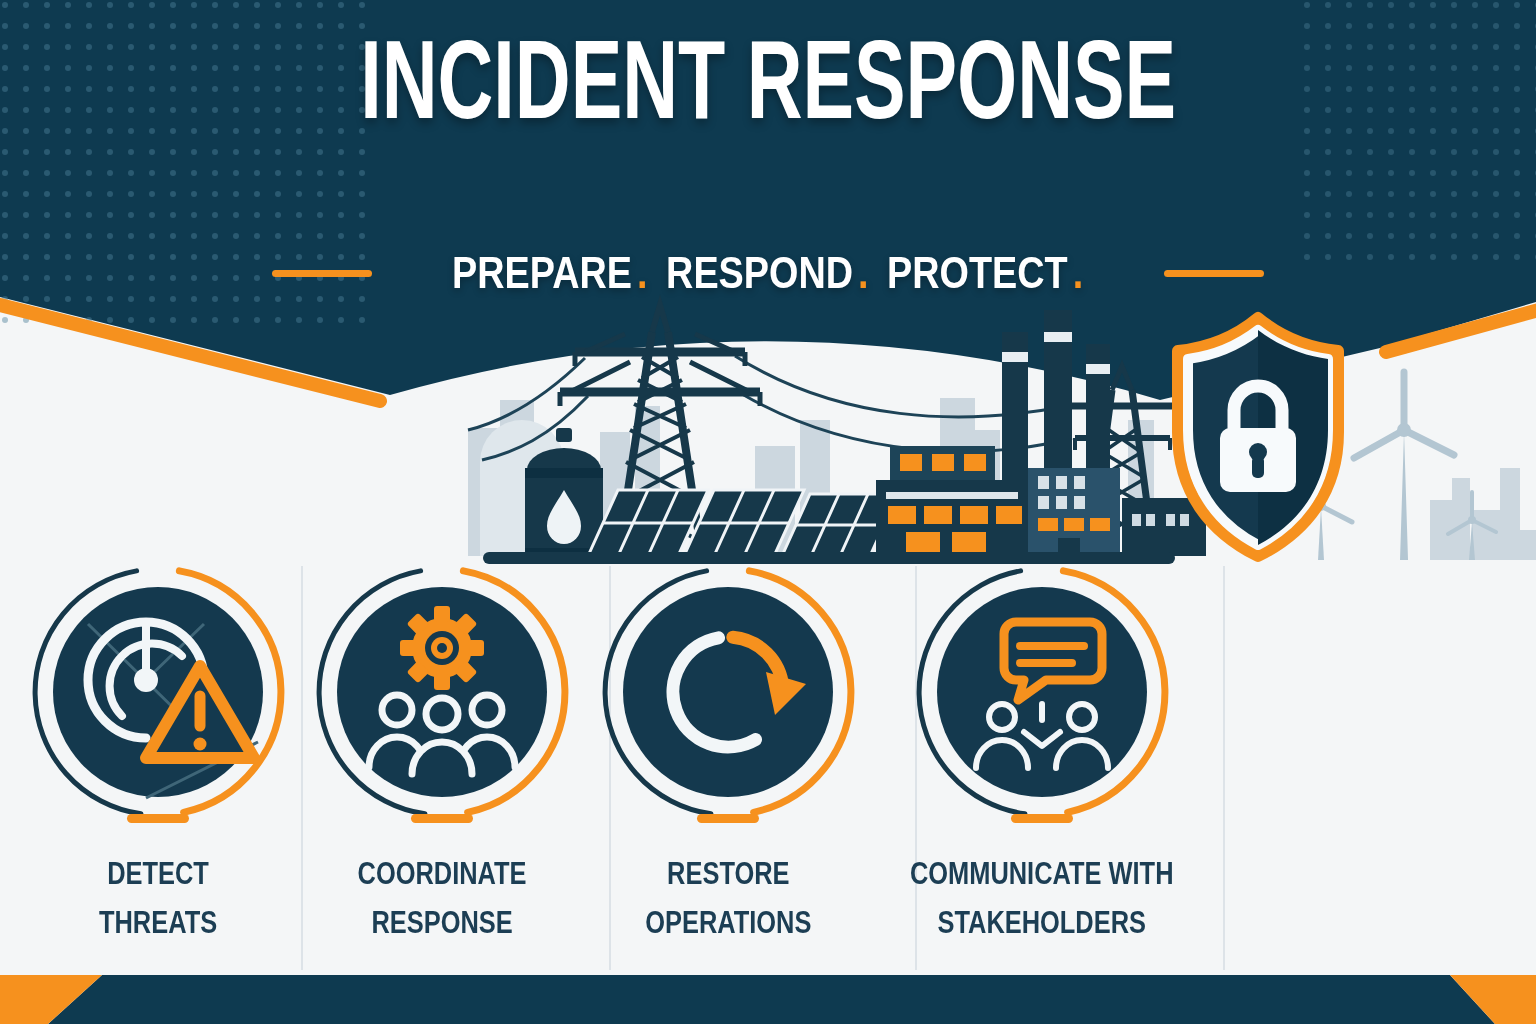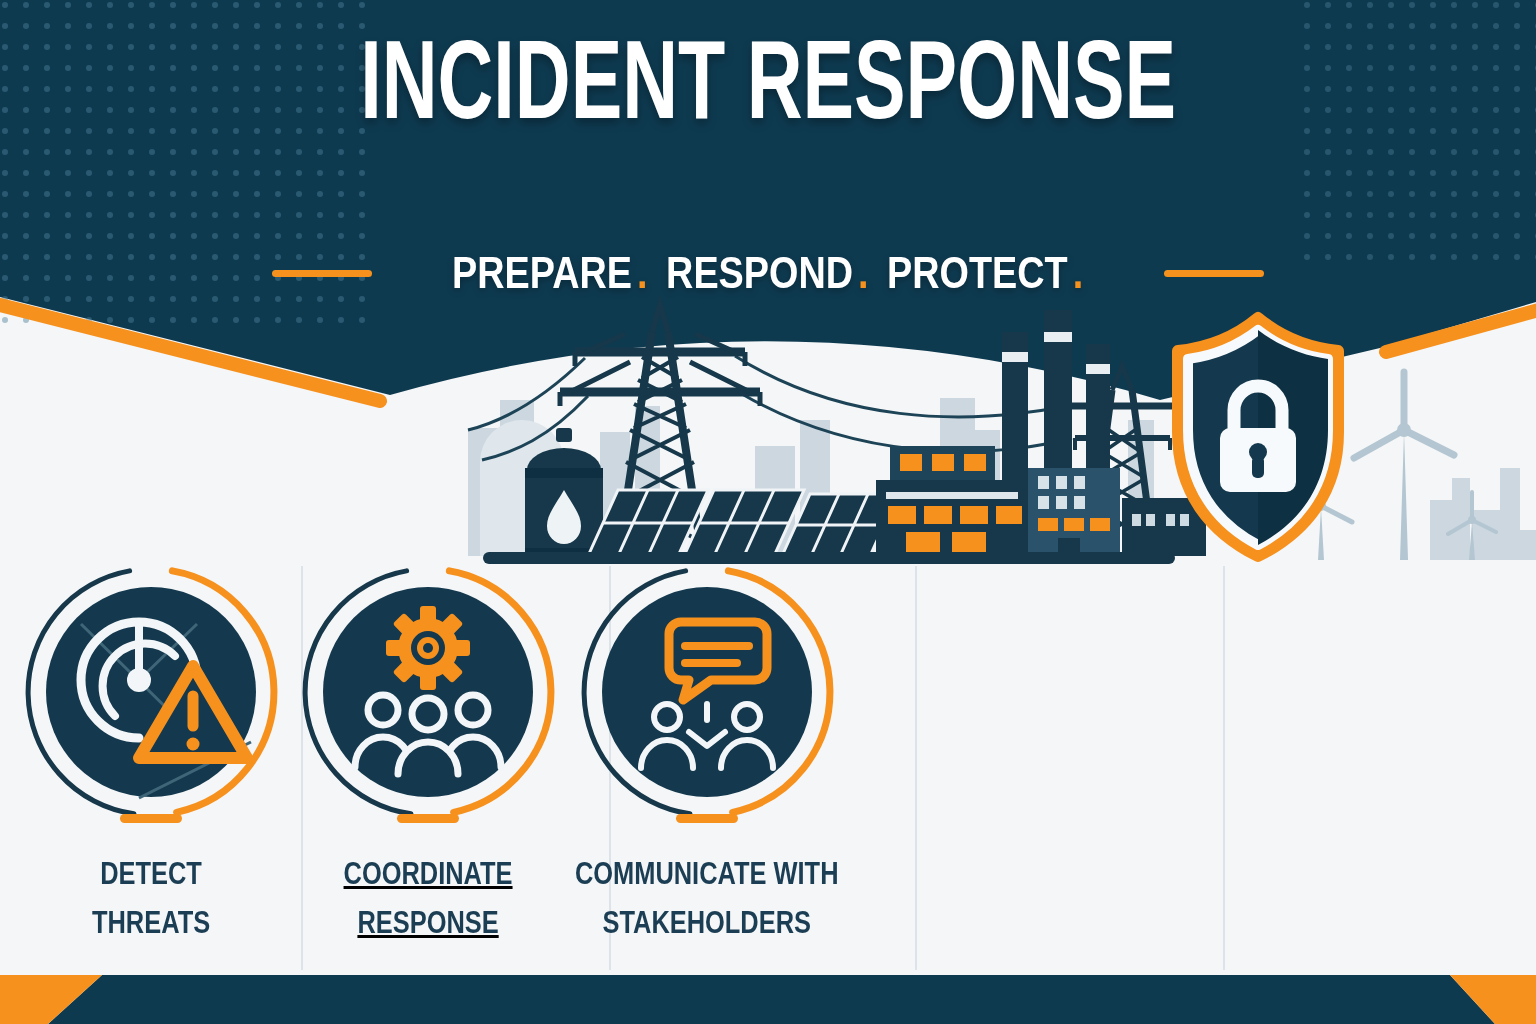--- a/index.html
+++ b/index.html
@@ -20,23 +20,23 @@
       display:flex;align-items:center;justify-content:center;gap:20px;}
   .tag-rule{width:100px;height:7px;border-radius:4px;background:#f6911e;}
   .tag-text{font-size:45px;font-weight:bold;color:#ffffff;white-space:nowrap;
       display:inline-block;transform:scaleX(.84);
       text-shadow:0 3px 8px rgba(0,0,0,.28);}
   .tag-text .dot{color:#f6911e;}
   .tag-text .w{margin-right:6px;}
   .tag-text .sp{margin-right:22px;}
   
   .steps{position:absolute;top:562px;left:0;width:1536px;display:flex;z-index:2;}
-  .step{display:flex;flex-direction:column;align-items:center;}
+  .step{display:flex;flex-direction:column;align-items:center;padding-left:7px;}
   .step:nth-child(1){width:302px;}
-  .step:nth-child(2){width:252px;text-decoration:underline;}
+  .step:nth-child(2){width:252px;}
   .step:nth-child(3){width:306px;}
   .step:nth-child(4){width:308px;}
   .step:nth-child(5){width:312px;justify-content:center;}
   .step-dash{width:62px;height:9px;border-radius:5px;background:#f6911e;margin-top:-8px;}
   .step-label{margin-top:26px;text-align:center;color:#1c3e54;font-weight:bold;
       font-size:31px;line-height:49px;white-space:nowrap;
       display:inline-block;transform:scaleX(.82);}
   .divider{position:absolute;top:566px;height:404px;width:2px;background:#dde3e8;z-index:1;}
   .dv1{left:301px;} .dv2{left:609px;} .dv3{left:915px;} .dv4{left:1223px;}
   
@@ -273,20 +273,35 @@
         </g>
       </svg>
       <div class="step-dash"></div>
       <div class="step-label">
         <span>COORDINATE</span><br>
         <span>RESPONSE</span>
       </div>
     </div>
 
 
+    <div class="step">
+      <svg width="260" height="260" viewBox="0 0 260 260">
+        <path d="M108.6,8.9 A123,123 0 0 0 112.9,251.8" fill="none" stroke="#16384a" stroke-width="5" stroke-linecap="round"></path>
+        <path d="M151.4,8.9 A123,123 0 0 1 155.6,250.3" fill="none" stroke="#f6911e" stroke-width="7" stroke-linecap="round"></path>
+        <circle cx="130" cy="130" r="105" fill="#14394e"></circle>
+        <path d="M120.5,75.8 A55,55 0 1 0 157.5,177.6" fill="none" stroke="#f2f6f8" stroke-width="13" stroke-linecap="round"></path>
+        <path d="M134.8,75.2 A55,55 0 0 1 184.8,125.2" fill="none" stroke="#f6911e" stroke-width="13" stroke-linecap="round"></path>
+        <polygon points="168,110 208,122 177,153" fill="#f6911e"></polygon>
+      </svg>
+      <div class="step-dash"></div>
+      <div class="step-label">
+        <span>RESTORE</span><br>
+        <span>OPERATIONS</span>
+      </div>
+    </div>
 
     <div class="step">
       <svg width="260" height="260" viewBox="0 0 260 260">
         <path d="M108.6,8.9 A123,123 0 0 0 112.9,251.8" fill="none" stroke="#16384a" stroke-width="5" stroke-linecap="round"></path>
         <path d="M151.4,8.9 A123,123 0 0 1 155.6,250.3" fill="none" stroke="#f6911e" stroke-width="7" stroke-linecap="round"></path>
         <circle cx="130" cy="130" r="105" fill="#14394e"></circle>
         <g stroke="#f6911e" fill="none" stroke-linecap="round" stroke-linejoin="round">
           <path d="M104,60 H178 a12,12 0 0 1 12,12 V106 a12,12 0 0 1 -12,12 H134 L106,138 L112,118 H104 a12,12 0 0 1 -12,-12 V72 a12,12 0 0 1 12,-12 Z" stroke-width="9"></path>
           <path d="M108,84 H172" stroke-width="8"></path>
           <path d="M108,101 H160" stroke-width="8"></path>

